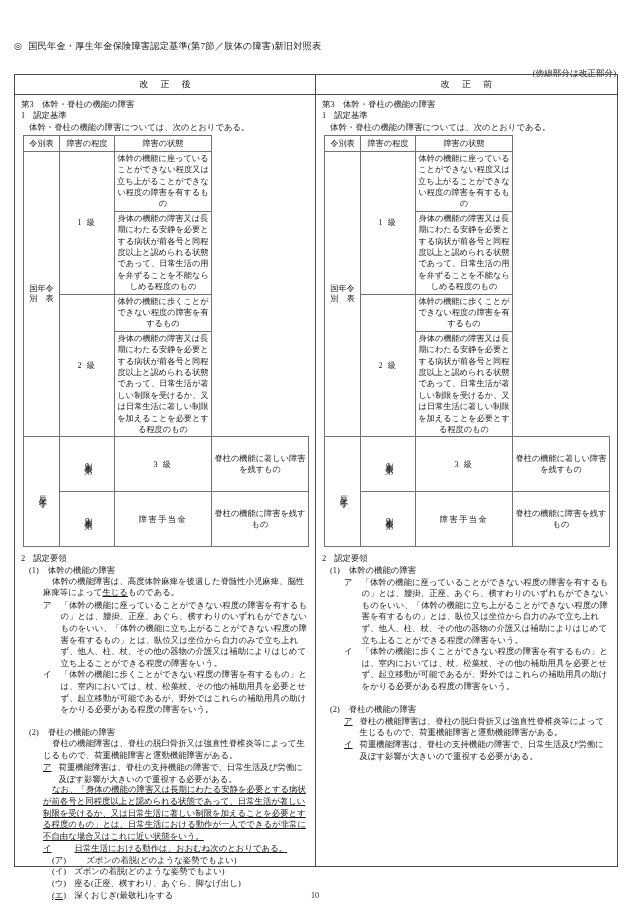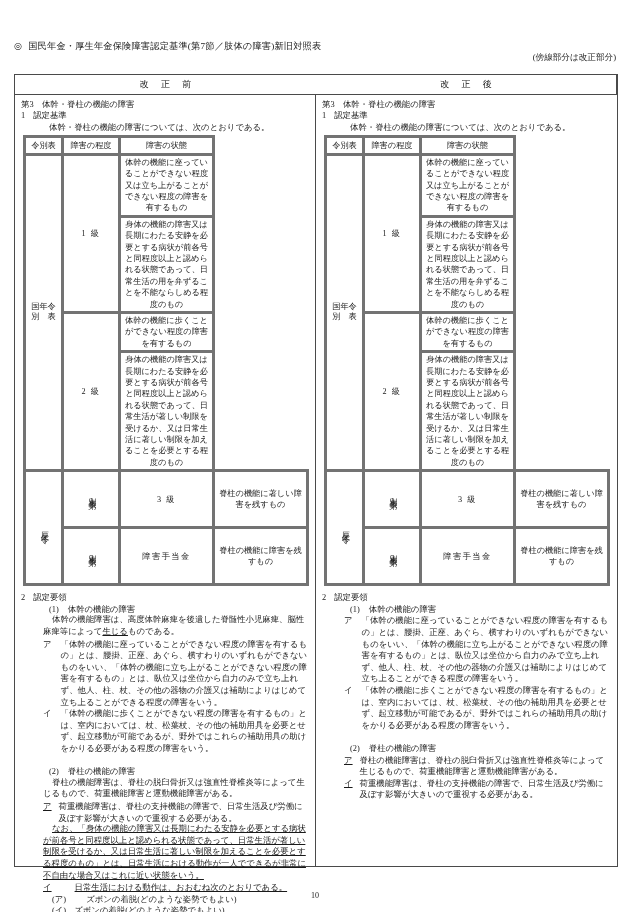--- a/index.html
+++ b/index.html
@@ -32,21 +32,21 @@
     font-size: 9.2px;
     letter-spacing: 0.2px;
     white-space: nowrap;
   }
   .doc-title .mark {
     margin-right: 6px;
   }
   .doc-note {
     position: absolute;
     right: 14px;
-    top: 52px;
+    top: 68px;
     font-size: 8.6px;
     white-space: nowrap;
   }
 
   
   .compare {
     position: absolute;
     left: 14px;
     top: 74px;
     width: 602px;
@@ -91,21 +91,21 @@
     font-size: 8.4px;
     line-height: 11.6px;
     white-space: nowrap;
   }
   .para {
     font-size: 8.4px;
     line-height: 11.6px;
     font-family: Liberation Mono, monospace;
   }
   .sec-h1 { margin-left: 0; }
-  .ind-1 { margin-left: 28px; }
+  .ind-1 { margin-left: 8px; }
   .ind-2 { margin-left: 22px; }
   .ind-3 { margin-left: 31px; }
   .u { text-decoration: underline; text-underline-offset: 1px; }
   .blank { height: 11.6px; }
   .gap-sm { height: 6px; }
 
   .hang {
     display: flex;
     font-size: 8.4px;
     line-height: 11.6px;
@@ -119,21 +119,21 @@
   }
 
   
   .crit {
     border-collapse: collapse;
     width: 286px;
     margin: 2px 0 0 2px;
     table-layout: fixed;
   }
   .crit td, .crit th {
-    border: 3px solid #737373;
+    border: 1px solid #737373;
     font-size: 8.2px;
     line-height: 11.4px;
     font-weight: normal;
     padding: 1px 2px;
     vertical-align: middle;
   }
   .crit th {
     text-align: center;
     padding: 1.5px 2px;
   }
@@ -182,22 +182,22 @@
 <div class="page">
 
   <div class="doc-title">
     <span class="mark">◎</span><span>国民年金・厚生年金保険障害認定基準(第7節／肢体の障害)新旧対照表</span>
   </div>
   <div class="doc-note">(傍線部分は改正部分)</div>
 
   <div class="compare">
 
     <div class="col-head">
+      <div class="col-head-cell left">改 正 後</div>
       <div class="col-head-cell">改 正 前</div>
-      <div class="col-head-cell left">改 正 後</div>
     </div>
 
     <div class="cols">
 
       <div class="col left">
 
         <div class="line sec-h1">第3　体幹・脊柱の機能の障害</div>
         <div class="hang sec-h1">
           <span class="mk">1</span>
           <span class="bd" style="margin-left:8px">認定基準</span>

